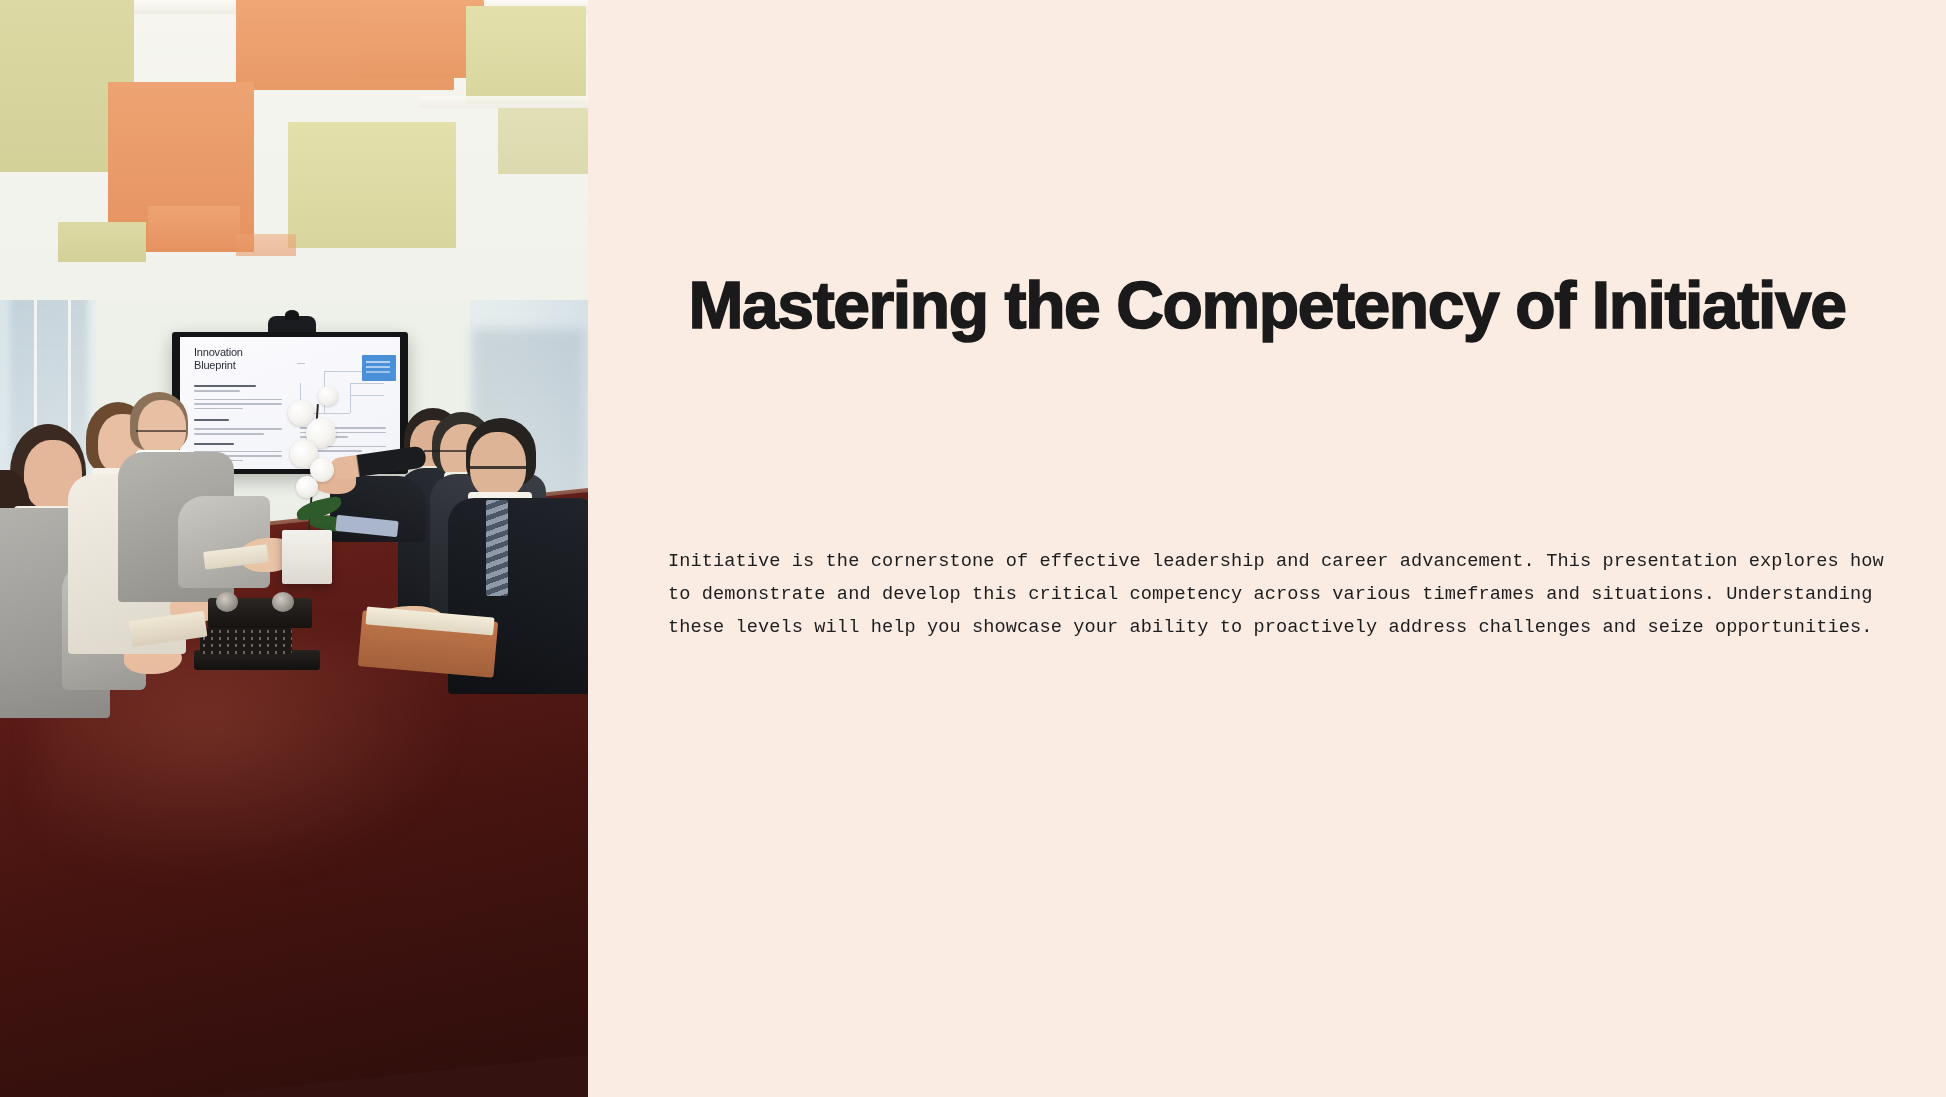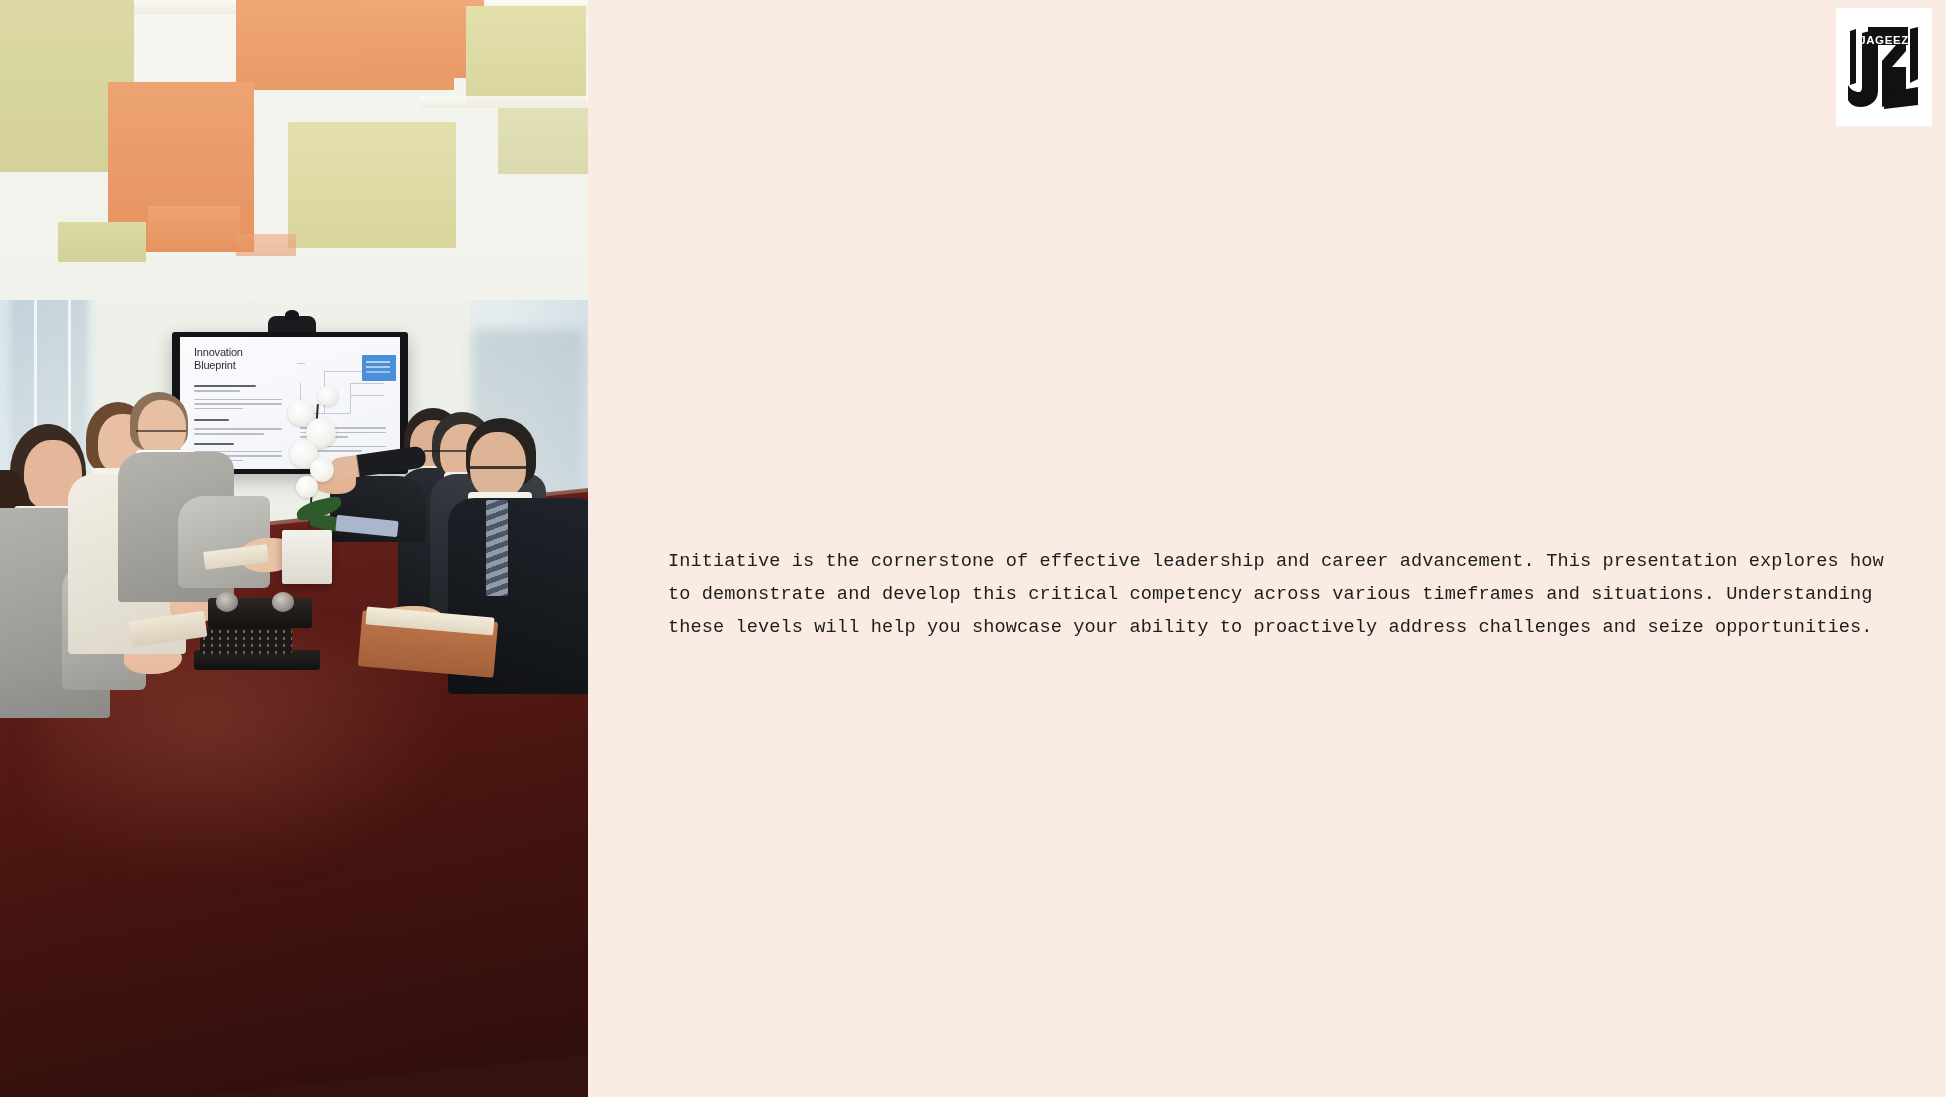--- a/index.html
+++ b/index.html
@@ -540,43 +540,23 @@
     <div class="notebook" style="left:204px; top:548px; width:64px; height:18px; background:linear-gradient(180deg,#f1ead9,#ded5c1); transform:rotate(-7deg);"></div>
     <div class="notebook" style="left:336px; top:518px; width:62px; height:16px; background:#aab6cc; transform:rotate(6deg);"></div>
     <div class="notebook" style="left:360px; top:616px; width:136px; height:56px; background:linear-gradient(180deg,#c0764b,#a3603a); transform:rotate(5deg); border-radius:3px;"></div>
     <div class="notebook" style="left:366px; top:612px; width:128px; height:18px; background:linear-gradient(180deg,#f3ecda,#e0d7c2); transform:rotate(5deg);"></div>
 
     <div class="img-vignette"></div>
   </div>
 
   <div class="content-panel">
 
-    <div class="logo-card">
-      <div class="logo-mark">
-        <svg viewBox="0 0 72 92" width="72" height="92" aria-hidden="true">
-          <g fill="#111111">
-
-            <path d="M2,10 L8,8 L8,62 L2,64 Z"></path>
-
-            <path d="M14,12 L30,8 L30,70 C30,80 22,86 12,86 C6,86 2,83 0,79 L0,64 C3,69 7,71 11,71 C13,71 14,69 14,66 Z"></path>
-
-            <path d="M34,8 L58,8 L58,30 L44,46 L58,46 L58,62 L34,62 L34,40 L48,24 L34,24 Z"></path>
-
-            <path d="M34,62 L58,62 L58,78 L34,86 Z"></path>
-
-            <path d="M62,8 L70,6 L70,58 L62,62 Z"></path>
-
-            <path d="M36,72 L70,66 L70,84 L36,88 Z"></path>
-
-            <rect x="20" y="6" width="40" height="18"></rect>
-          </g>
-        </svg>
-        <span class="logo-word">JAGEEZ</span>
-      </div>
-    </div>
-
+
+    <div class="title-block">
+      <h1 class="slide-title">Mastering the Competency of Initiative</h1>
+    </div>
 
     <div class="body-block">
       <p class="slide-body">Initiative is the cornerstone of effective leadership and career advancement. This presentation explores how to demonstrate and develop this critical competency across various timeframes and situations. Understanding these levels will help you showcase your ability to proactively address challenges and seize opportunities.</p>
     </div>
 
   </div>
 </div>
 
 </body></html>

